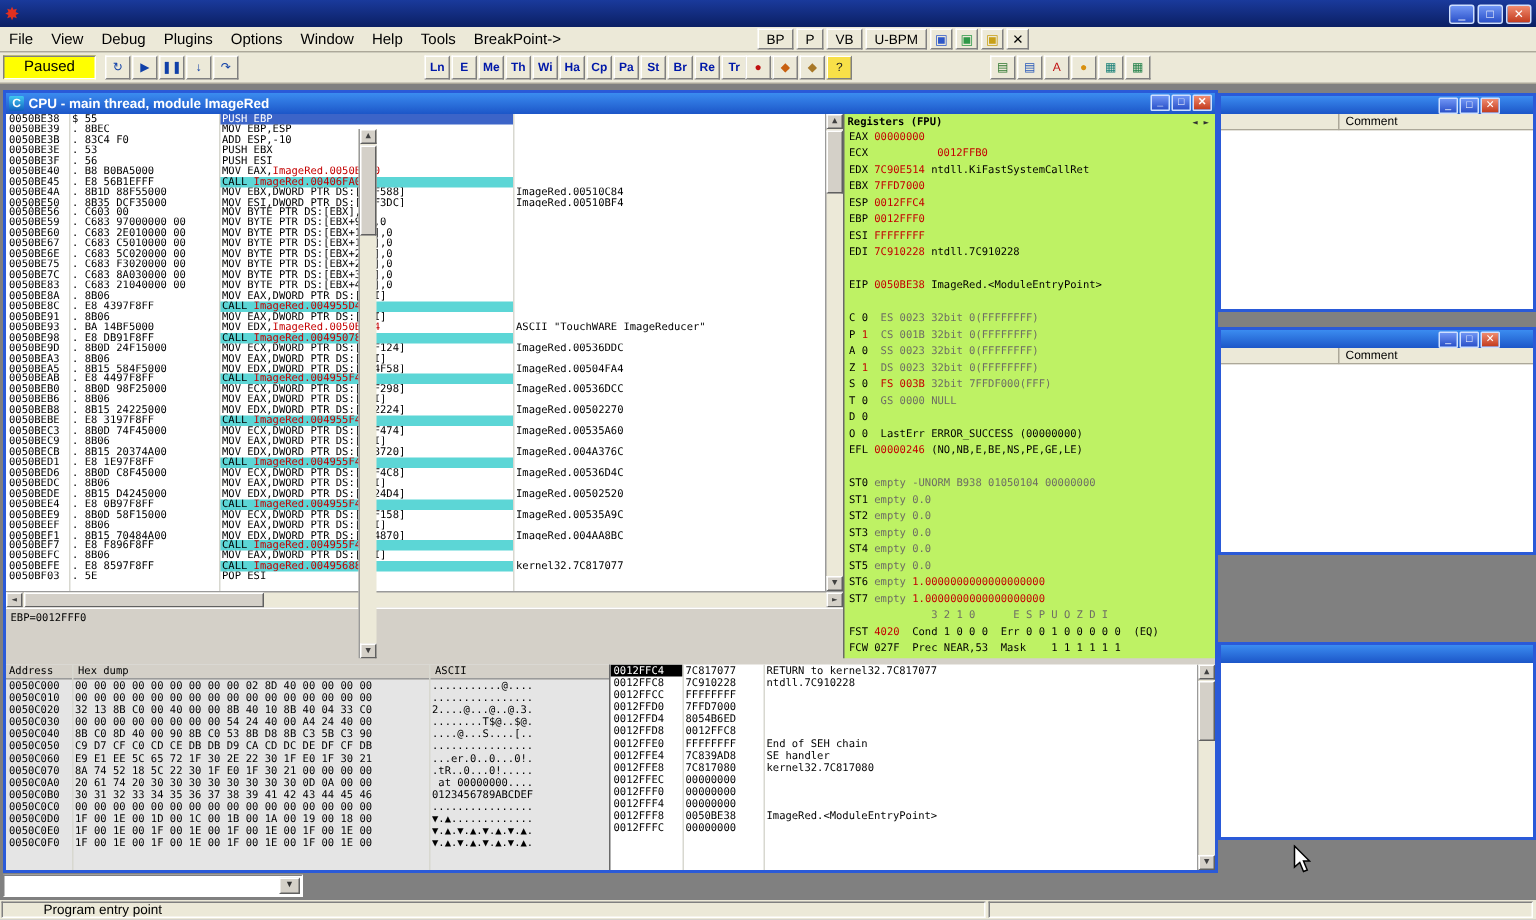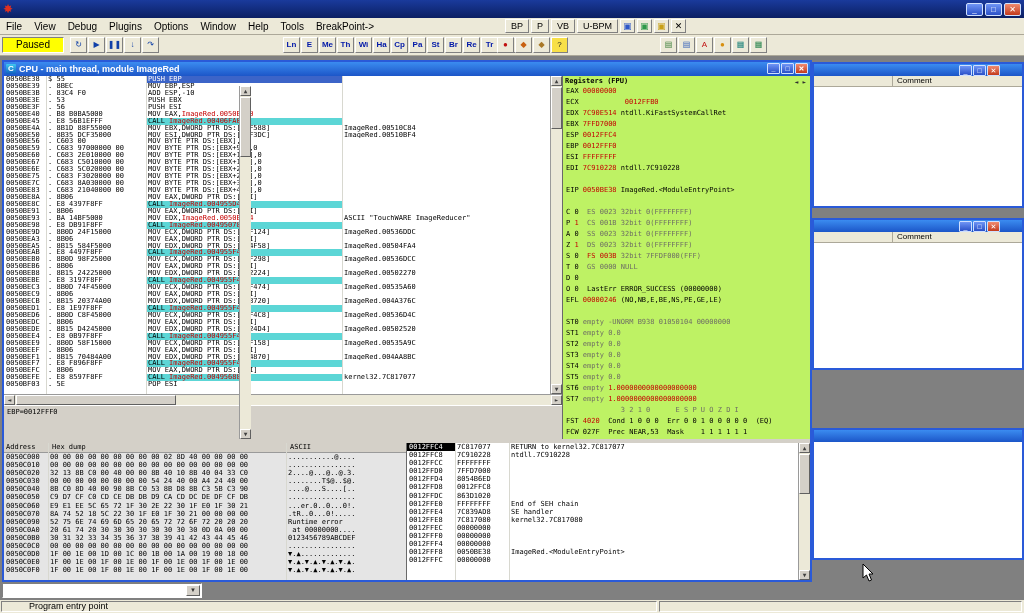--- a/index.html
+++ b/index.html
@@ -337,41 +337,39 @@
         </div>
         <div id="dump-rows">
             <div class="mrow"><div class="m-addr">0050C000</div><div class="m-hex">00 00 00 00 00 00 00 00 00 02 8D 40 00 00 00 00</div><div class="m-asc">...........@....</div></div>
             <div class="mrow"><div class="m-addr">0050C010</div><div class="m-hex">00 00 00 00 00 00 00 00 00 00 00 00 00 00 00 00</div><div class="m-asc">................</div></div>
             <div class="mrow"><div class="m-addr">0050C020</div><div class="m-hex">32 13 8B C0 00 40 00 00 8B 40 10 8B 40 04 33 C0</div><div class="m-asc">2....@...@..@.3.</div></div>
             <div class="mrow"><div class="m-addr">0050C030</div><div class="m-hex">00 00 00 00 00 00 00 00 54 24 40 00 A4 24 40 00</div><div class="m-asc">........T$@..$@.</div></div>
             <div class="mrow"><div class="m-addr">0050C040</div><div class="m-hex">8B C0 8D 40 00 90 8B C0 53 8B D8 8B C3 5B C3 90</div><div class="m-asc">....@...S....[..</div></div>
             <div class="mrow"><div class="m-addr">0050C050</div><div class="m-hex">C9 D7 CF C0 CD CE DB DB D9 CA CD DC DE DF CF DB</div><div class="m-asc">................</div></div>
             <div class="mrow"><div class="m-addr">0050C060</div><div class="m-hex">E9 E1 EE 5C 65 72 1F 30 2E 22 30 1F E0 1F 30 21</div><div class="m-asc">...er.0..0...0!.</div></div>
             <div class="mrow"><div class="m-addr">0050C070</div><div class="m-hex">8A 74 52 18 5C 22 30 1F E0 1F 30 21 00 00 00 00</div><div class="m-asc">.tR..0...0!.....</div></div>
-            <div class="mrow"><div class="m-addr">0050C090</div><div class="m-hex">52 75 6E 74 69 6D 65 20 65 72 72 6F 72 20 20 20</div><div class="m-asc">Runtime error   </div></div>
             <div class="mrow"><div class="m-addr">0050C0A0</div><div class="m-hex">20 61 74 20 30 30 30 30 30 30 30 30 0D 0A 00 00</div><div class="m-asc"> at 00000000....</div></div>
             <div class="mrow"><div class="m-addr">0050C0B0</div><div class="m-hex">30 31 32 33 34 35 36 37 38 39 41 42 43 44 45 46</div><div class="m-asc">0123456789ABCDEF</div></div>
             <div class="mrow"><div class="m-addr">0050C0C0</div><div class="m-hex">00 00 00 00 00 00 00 00 00 00 00 00 00 00 00 00</div><div class="m-asc">................</div></div>
             <div class="mrow"><div class="m-addr">0050C0D0</div><div class="m-hex">1F 00 1E 00 1D 00 1C 00 1B 00 1A 00 19 00 18 00</div><div class="m-asc">▼.▲.............</div></div>
             <div class="mrow"><div class="m-addr">0050C0E0</div><div class="m-hex">1F 00 1E 00 1F 00 1E 00 1F 00 1E 00 1F 00 1E 00</div><div class="m-asc">▼.▲.▼.▲.▼.▲.▼.▲.</div></div>
             <div class="mrow"><div class="m-addr">0050C0F0</div><div class="m-hex">1F 00 1E 00 1F 00 1E 00 1F 00 1E 00 1F 00 1E 00</div><div class="m-asc">▼.▲.▼.▲.▼.▲.▼.▲.</div></div>
           </div>
         <div class="divider" style="left:44px;top:10px;height:127px;"></div>
         <div class="divider" style="left:282px;top:10px;height:127px;"></div>
       </div>
 
       <div id="stack-pane">
         <div id="stack-rows">
             <div class="srow"><div class="s-addr sel">0012FFC4</div><div class="s-val">7C817077</div><div class="s-comm">RETURN to kernel32.7C817077</div></div>
             <div class="srow"><div class="s-addr">0012FFC8</div><div class="s-val">7C910228</div><div class="s-comm">ntdll.7C910228</div></div>
             <div class="srow"><div class="s-addr">0012FFCC</div><div class="s-val">FFFFFFFF</div><div class="s-comm"></div></div>
             <div class="srow"><div class="s-addr">0012FFD0</div><div class="s-val">7FFD7000</div><div class="s-comm"></div></div>
             <div class="srow"><div class="s-addr">0012FFD4</div><div class="s-val">8054B6ED</div><div class="s-comm"></div></div>
             <div class="srow"><div class="s-addr">0012FFD8</div><div class="s-val">0012FFC8</div><div class="s-comm"></div></div>
-            <div class="srow"><div class="s-addr">0012FFDC</div><div class="s-val">863D1020</div><div class="s-comm"></div></div>
             <div class="srow"><div class="s-addr">0012FFE0</div><div class="s-val">FFFFFFFF</div><div class="s-comm">End of SEH chain</div></div>
             <div class="srow"><div class="s-addr">0012FFE4</div><div class="s-val">7C839AD8</div><div class="s-comm">SE handler</div></div>
             <div class="srow"><div class="s-addr">0012FFE8</div><div class="s-val">7C817080</div><div class="s-comm">kernel32.7C817080</div></div>
             <div class="srow"><div class="s-addr">0012FFEC</div><div class="s-val">00000000</div><div class="s-comm"></div></div>
             <div class="srow"><div class="s-addr">0012FFF0</div><div class="s-val">00000000</div><div class="s-comm"></div></div>
             <div class="srow"><div class="s-addr">0012FFF4</div><div class="s-val">00000000</div><div class="s-comm"></div></div>
             <div class="srow"><div class="s-addr">0012FFF8</div><div class="s-val">0050BE38</div><div class="s-comm">ImageRed.&lt;ModuleEntryPoint&gt;</div></div>
             <div class="srow"><div class="s-addr">0012FFFC</div><div class="s-val">00000000</div><div class="s-comm"></div></div>
           </div>
         <div class="divider" style="left:48px;height:137px;"></div>

